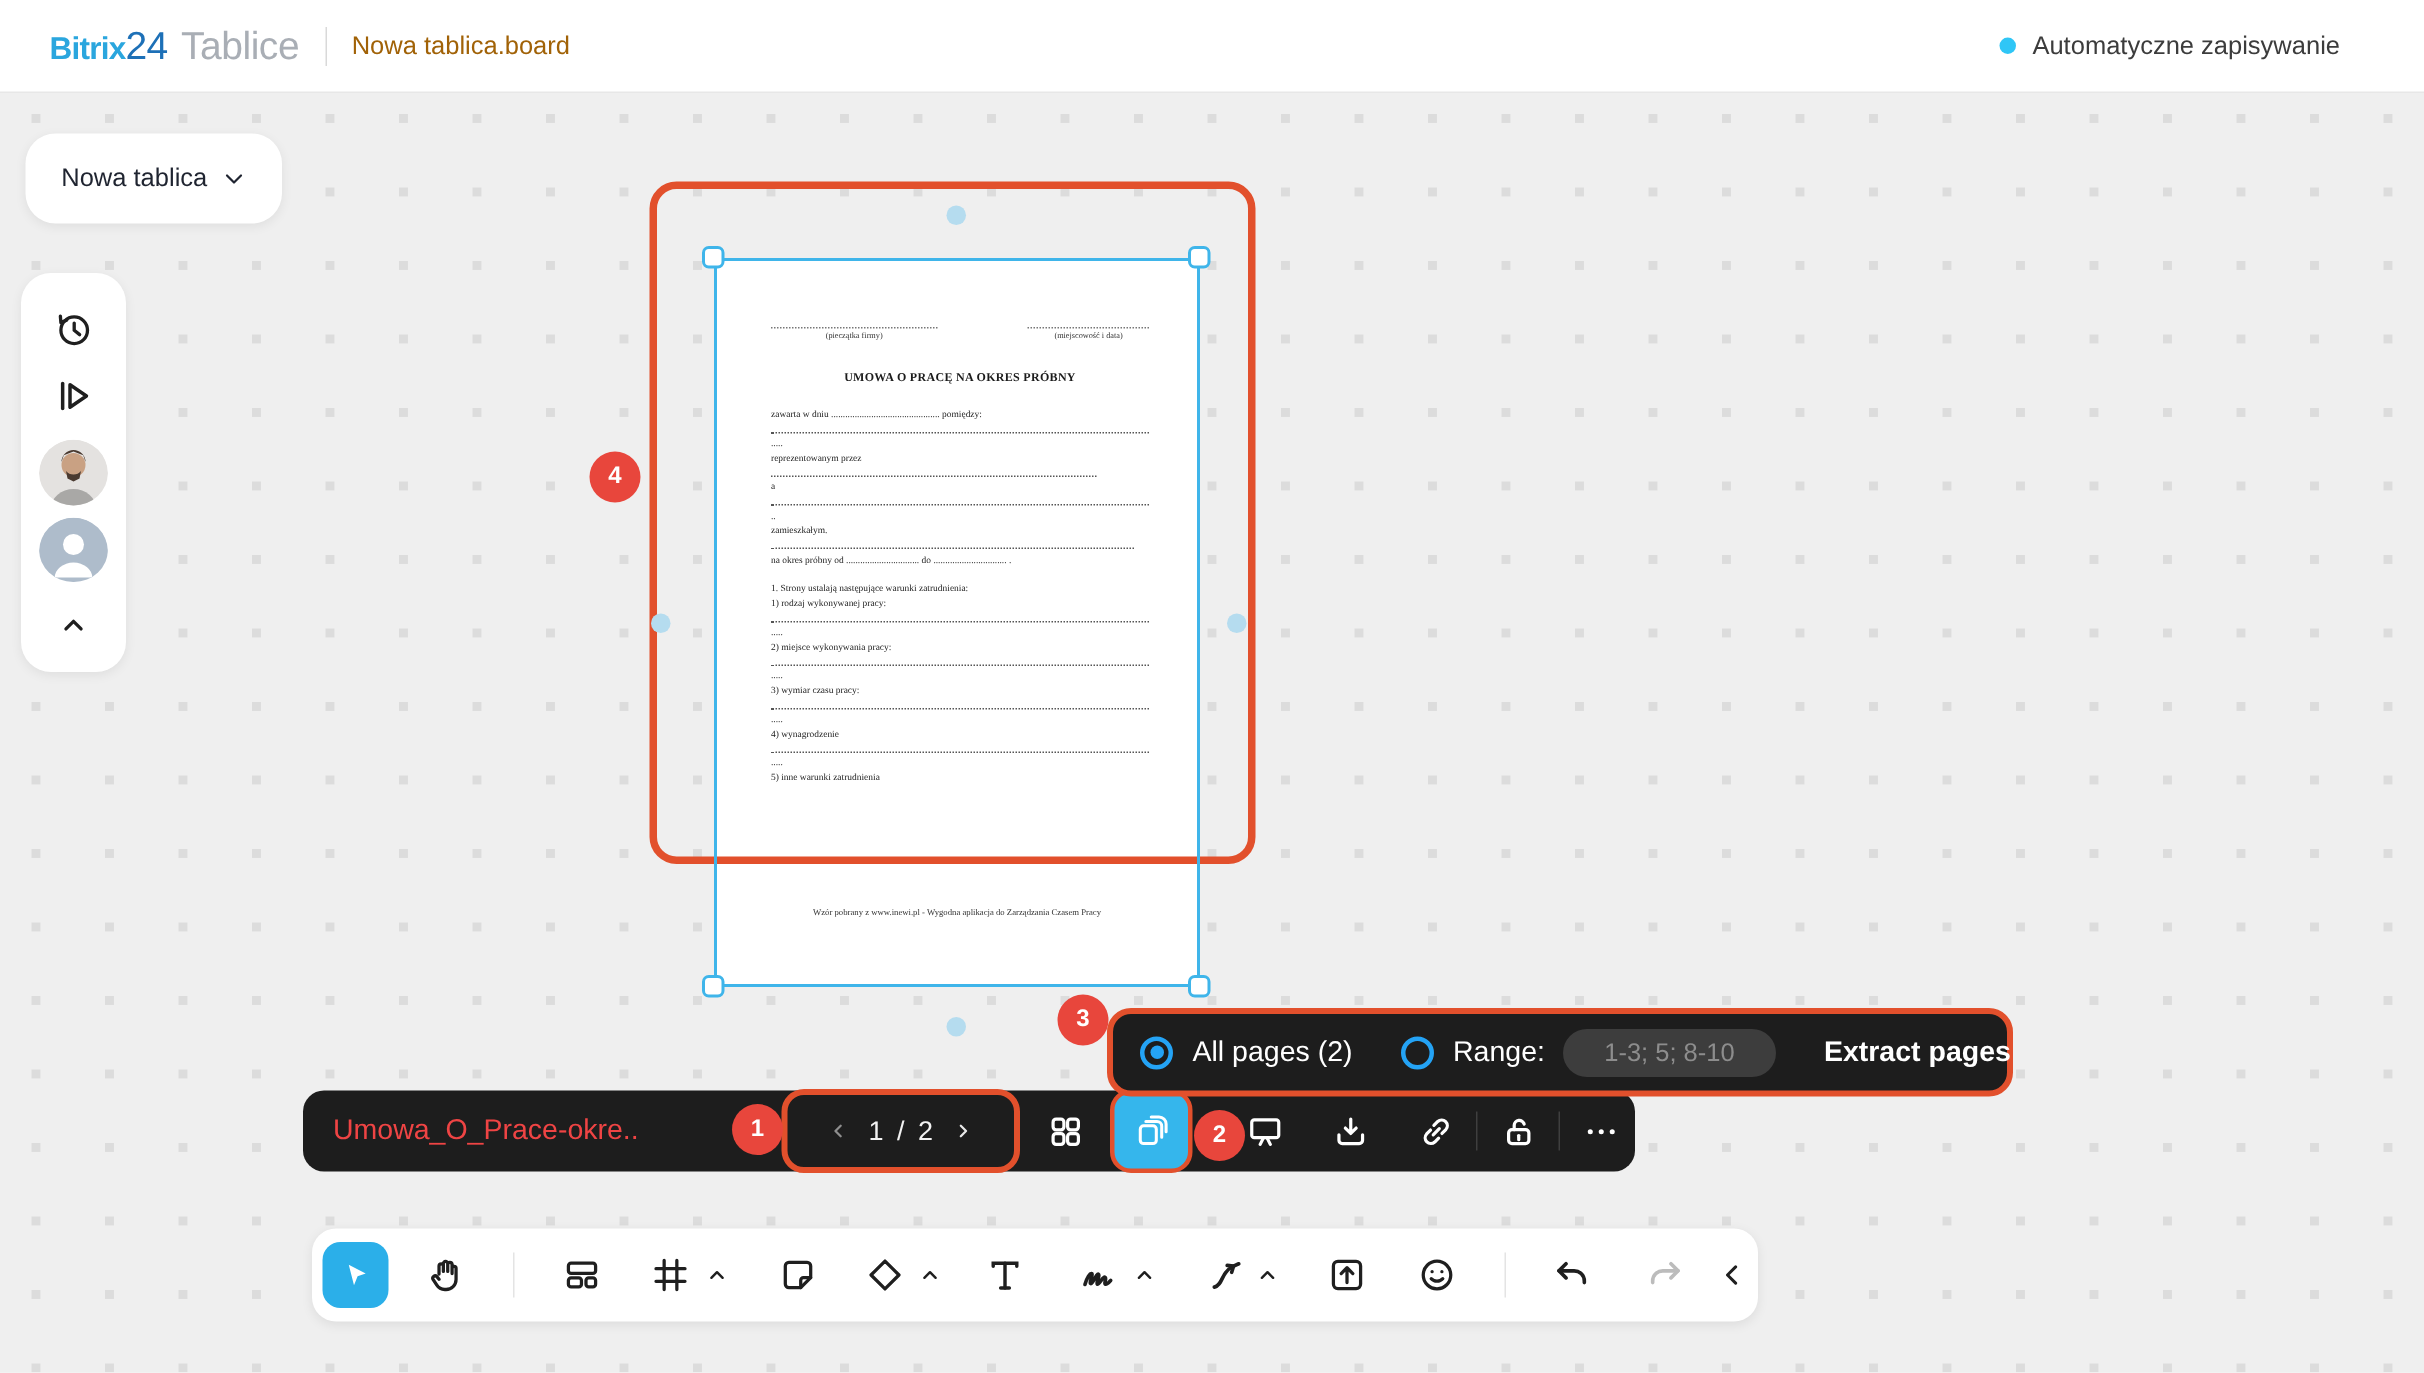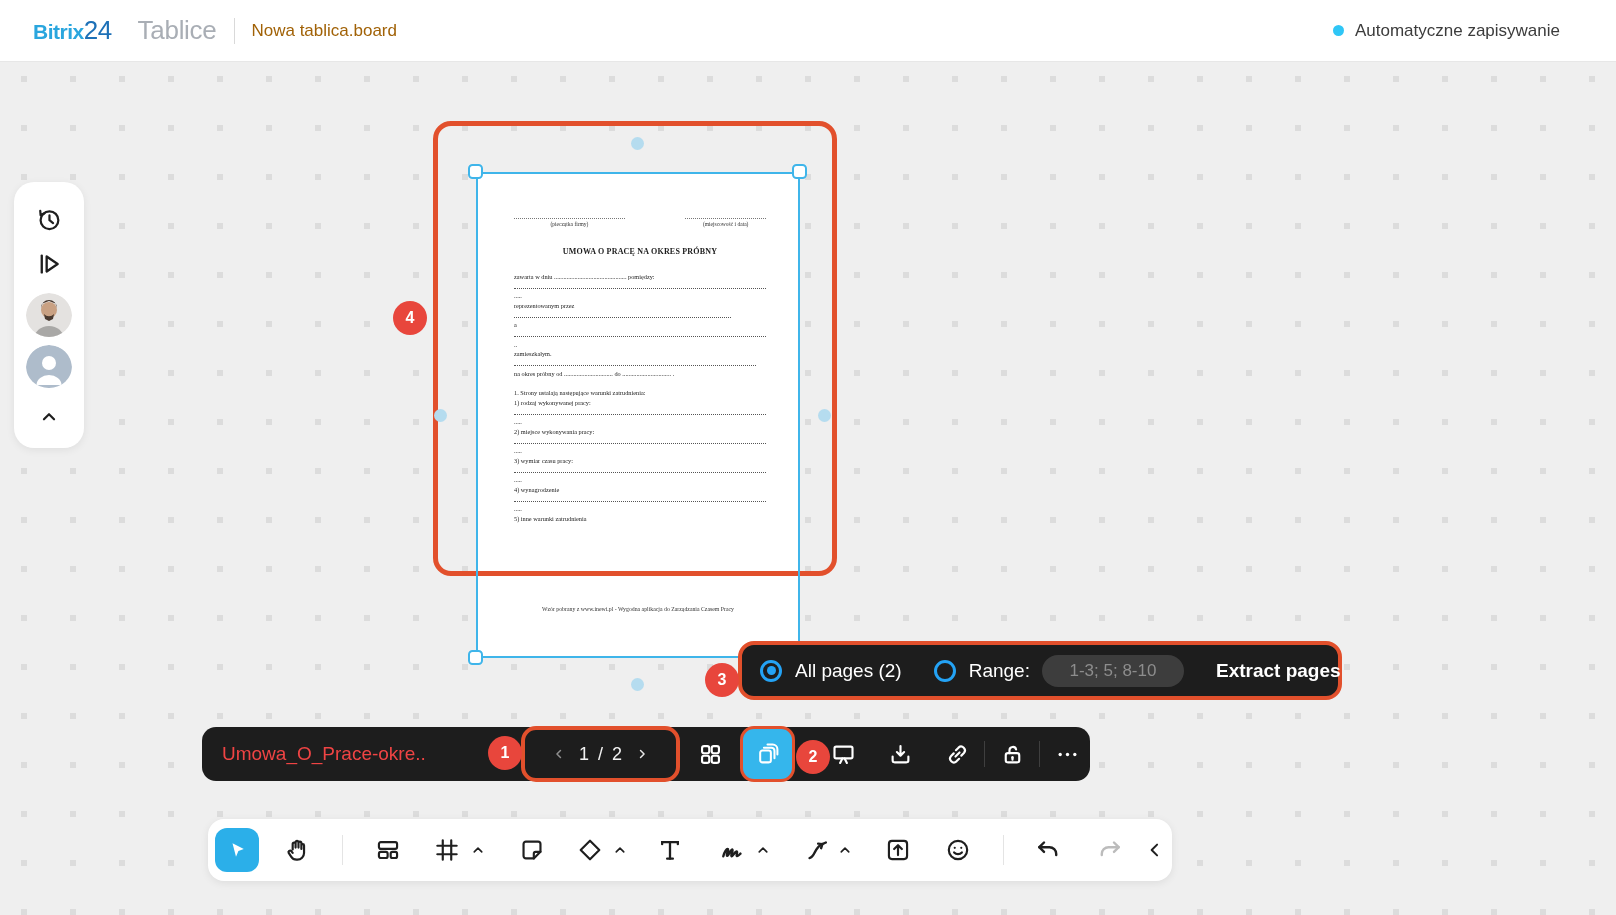--- a/index.html
+++ b/index.html
@@ -6,21 +6,21 @@
   html,body { width:1616px; height:915px; overflow:hidden; }
   body { font-family:"Liberation Sans", sans-serif; background:#efefef; }
   #app { position:relative; width:1616px; height:915px; background:#ffffff; }
 
   
   .header { position:absolute; left:0; top:0; width:1616px; height:62px; background:#ffffff;
             border-bottom:1px solid #e7e7e7; display:flex; align-items:center; z-index:20; }
   .logo-wrap { display:flex; align-items:baseline; margin-left:33px; }
   .logo-b { font-size:21px; font-weight:700; color:#2aa6de; letter-spacing:-0.5px; }
   .logo-24 { font-size:26px; font-weight:400; color:#1d70b7; letter-spacing:-0.5px; }
-  .logo-prod { font-size:26px; font-weight:400; color:#a9aeb5; margin-left:26px; letter-spacing:-0.3px; }
+  .logo-prod { font-size:26px; font-weight:400; color:#a9aeb5; margin-left:9px; letter-spacing:-0.3px; }
   .hdr-div { width:1px; height:26px; background:#d9d9d9; margin:0 16px 0 18px; }
   .breadcrumb { font-size:17px; color:#a16207; }
   .hdr-right { margin-left:auto; display:flex; align-items:flex-end; margin-right:28px; }
   .autosave { display:flex; align-items:center; margin-right:28px; }
   .autosave-dot { width:11px; height:11px; border-radius:50%; background:#2fc6f6; margin-right:11px; }
   .autosave-label { font-size:17px; color:#3c3c3c; }
   .perm-btn { height:37px; padding:0 20px 0 24px; border-radius:19px; background:#2fc6f6; border:none;
               display:flex; align-items:center; cursor:pointer; }
   .perm-btn span { color:#ffffff; font-size:13px; font-weight:700; letter-spacing:0.4px; }
   .perm-btn svg { margin-left:9px; }
@@ -76,21 +76,21 @@
               border-radius:15px; display:flex; align-items:center; justify-content:center; }
   .page-nav .num { font-size:18px; color:#f2f2f2; margin:0 7px; }
   .page-nav .sep { font-size:18px; color:#f2f2f2; margin:0 2px; }
   .pg-chev { display:flex; align-items:center; cursor:pointer; padding:0 6px; }
   .fb-icon { width:46px; height:46px; display:flex; align-items:center; justify-content:center; cursor:pointer; }
   .fb-div { width:1px; height:26px; background:#3f3f3f; margin:0 4px; }
   .pages-tile { position:relative; width:55px; height:56px; background:#35b6ec; border:3.5px solid #e2502c;
                 border-radius:14px; display:flex; align-items:center; justify-content:center; cursor:pointer; margin-left:6px; }
 
   
-  .extract-pop { position:absolute; left:738px; top:579px; width:604px; height:59px; background:#1d1d1d;
+  .extract-pop { position:absolute; left:738px; top:610px; width:604px; height:59px; background:#1d1d1d;
                  border:4px solid #e2502c; border-radius:16px; display:flex; align-items:center; z-index:7;
                  padding:0 18px; }
   .radio { width:22px; height:22px; border-radius:50%; border:3px solid #24a3f5; position:relative; flex:none; cursor:pointer; }
   .radio.checked::after { content:""; position:absolute; left:3.5px; top:3.5px; width:9px; height:9px;
                           border-radius:50%; background:#24a3f5; }
   .pop-label { color:#ffffff; font-size:19px; margin-left:13px; white-space:nowrap; }
   .pop-div { width:1px; height:28px; background:#3f3f3f; margin:0 16px; }
   .range-input { width:142px; height:32px; border-radius:16px; background:#3d3d3d; border:none; outline:none;
                  color:#d5d5d5; font-size:17px; text-align:center; margin-left:12px; font-family:"Liberation Sans",sans-serif; }
   .range-input::placeholder { color:#8d8d8d; }
@@ -129,20 +129,26 @@
     <div class="hdr-right">
       <div class="autosave">
         <span class="autosave-dot"></span>
         <span class="autosave-label">Automatyczne zapisywanie</span>
       </div>
     </div>
   </div>
 
   <div class="canvas">
 
+    <div class="float-panel board-pill">
+      <span>Nowa tablica</span>
+      <svg class="ic" width="16" height="16" viewBox="0 0 24 24" fill="none" stroke="#1f2430" stroke-width="2.2" stroke-linecap="round" stroke-linejoin="round">
+          <path d="M5 9l7 7 7-7"></path>
+        </svg>
+    </div>
 
     <div class="float-panel left-bar">
       <div class="tool">
         <svg class="ic" width="28" height="28" viewBox="0 0 24 24" fill="none" stroke="#1f1f1f" stroke-width="1.9" stroke-linecap="round" stroke-linejoin="round">
           <circle cx="12.4" cy="13" r="7.6"></circle>
             <path d="M12.4 13V8.9M12.4 13l3.1 2.5"></path>
             <path d="M4.5 5l.3 3.6 3.3-1.4"></path>
         </svg>
       </div>
       <div class="tool">

